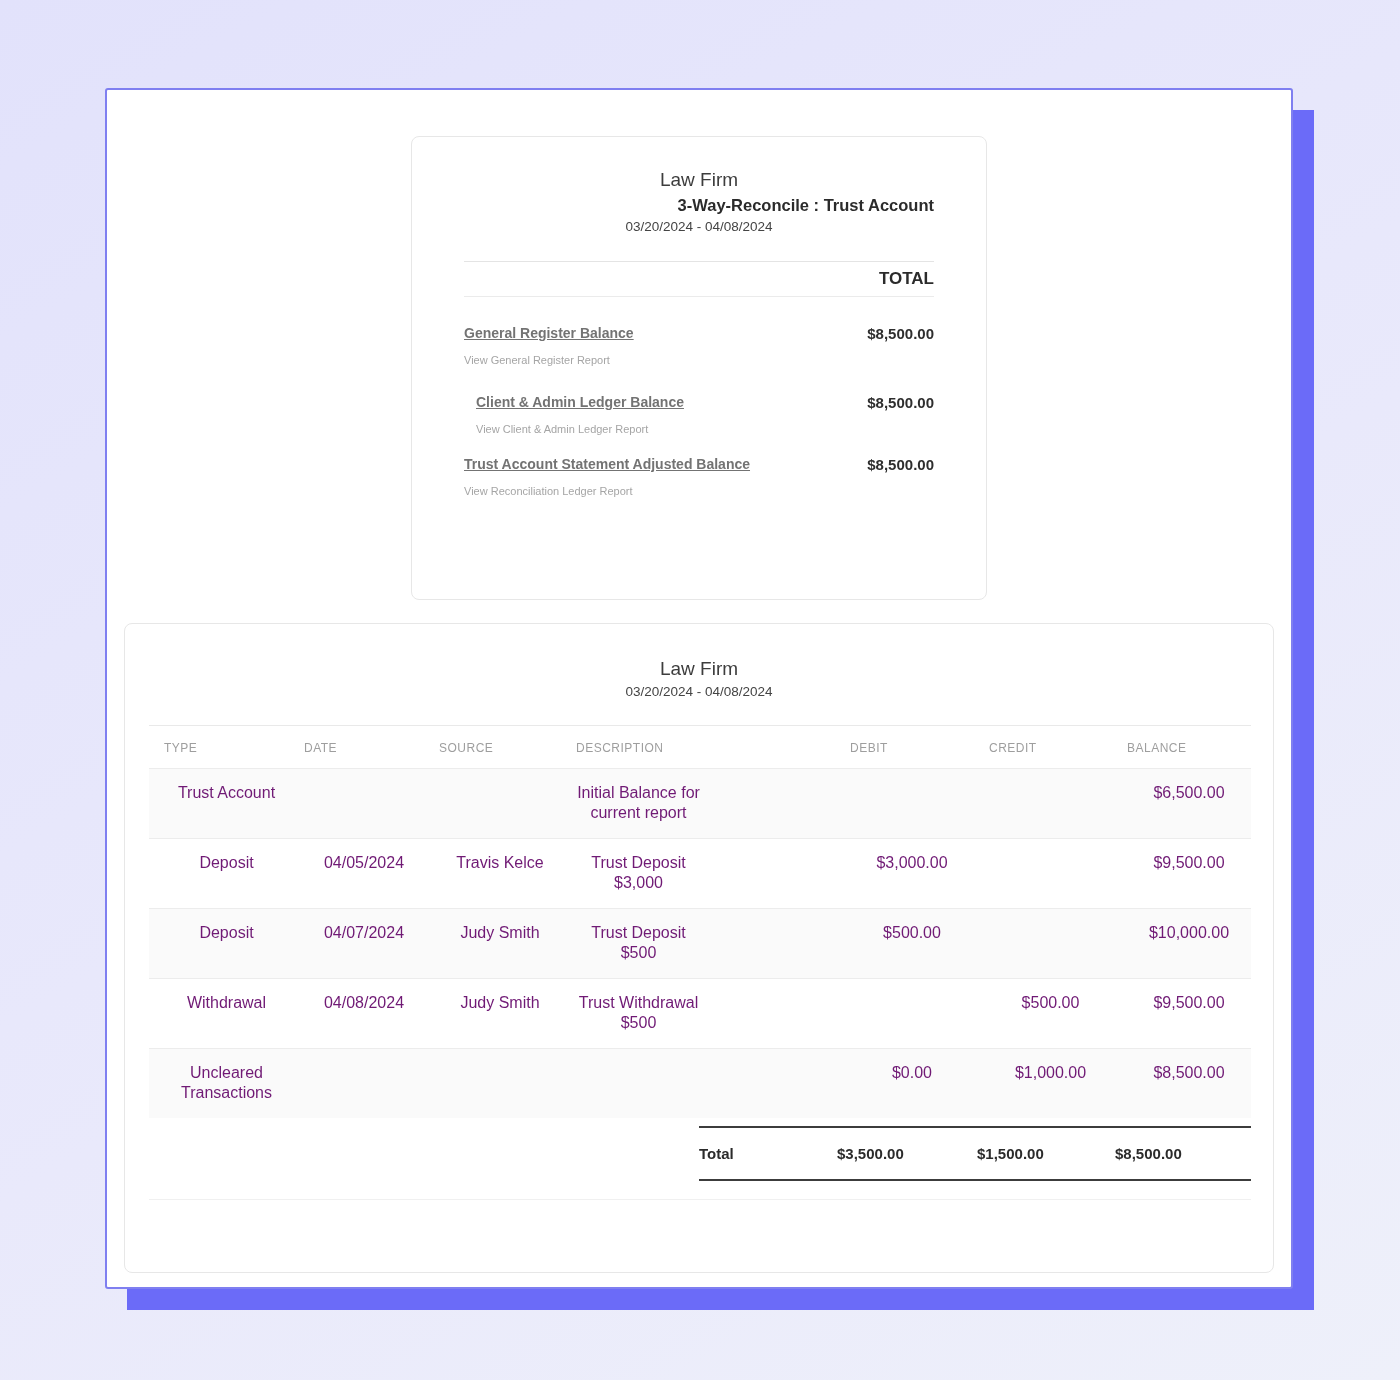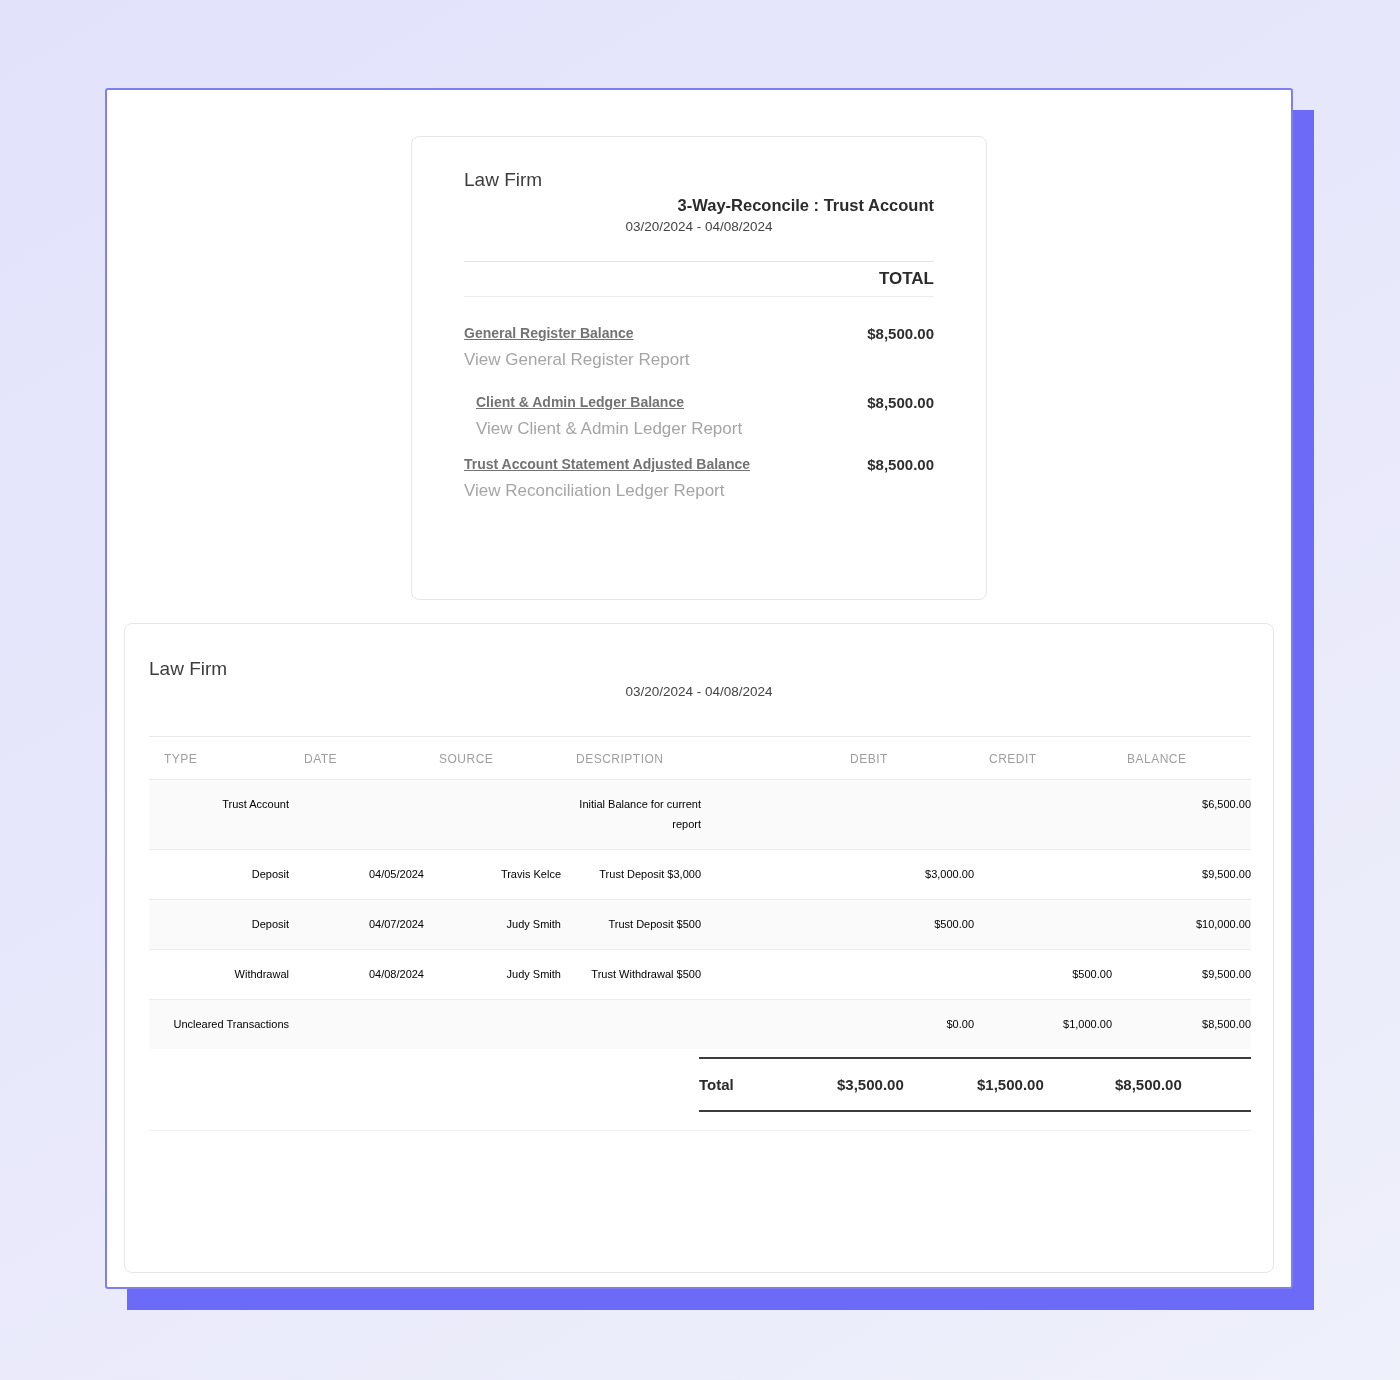--- a/index.html
+++ b/index.html
@@ -17,48 +17,48 @@
     position:absolute; left:105px; top:88px; width:1188px; height:1201px;
     background:#ffffff; border:2px solid #7f7ff0; border-radius:3px;
   }
   
   .reconcile-card {
     position:absolute; left:50%; transform:translateX(-50%); top:46px;
     width:576px; height:464px; background:#fff;
     border:1px solid #e7e7e7; border-radius:8px;
     padding:30px 52px 0 52px; overflow:hidden;
   }
-  .firm-name { font-size:19px; line-height:26px; color:#3d3d3d; font-weight:400; }
+  .firm-name { font-size:19px; line-height:26px; color:#3d3d3d; text-align:center; font-weight:400; }
   .card-title { font-size:16.5px; line-height:24px; color:#2b2b2b; text-align:right; font-weight:700; }
   .date-range { font-size:13.5px; line-height:20px; color:#444444; text-align:center; }
   .rule { border:none; border-top:1px solid #e4e4e4; margin-top:24px; }
   .total-header { font-size:17px; line-height:22px; font-weight:700; color:#2b2b2b; text-align:right; padding:6px 0; }
   .rule2 { border:none; border-top:1px solid #ebebeb; }
   .balance-row { margin-top:26px; }
   .balance-line { display:flex; justify-content:space-between; align-items:flex-start; }
   .balance-label { font-size:14px; line-height:21px; font-weight:700; color:#737373; max-width:300px;text-decoration:underline; }
   .balance-amount { font-size:15px; line-height:21px; font-weight:700; color:#2e2e2e; }
-  .report-link { display:inline-block; margin-top:7px; font-size:17px; line-height:18px; color:#a5a5a5; text-decoration:none; cursor:pointer; }
+  .report-link { display:inline-block; margin-top:7px; font-size:11px; line-height:18px; color:#a5a5a5; text-decoration:none; cursor:pointer; }
   
   .register-card {
     position:absolute; left:17px; top:533px; width:1150px; height:650px;
     background:#fff; border:1px solid #e7e7e7; border-radius:8px;
     padding:32px 24px 0 24px; overflow:hidden;
   }
-  .register-table { width:1102px; border-collapse:collapse; table-layout:fixed; margin-top:34px; }
+  .register-table { width:1102px; border-collapse:collapse; table-layout:fixed; margin-top:23px; }
   .register-table thead tr { border-top:1px solid #e9e9e9; }
   .register-table th {
     font-size:12px; font-weight:400; color:#9e9e9e; letter-spacing:0.5px;
     text-align:left; text-transform:uppercase; padding:15px 0 13px 15px;
   }
   .register-table tbody tr { border-top:1px solid #ececec; }
   .register-table tbody tr.striped { background:#fafafa; }
   .register-table td {
-    font-size:11px; line-height:20px; color:#000000;
-    vertical-align:top; text-align:right; padding:14px 0 15px 15px;
+    font-size:16px; line-height:20px; color:#701a75;
+    vertical-align:top; text-align:center; padding:14px 0 15px 15px;
   }
   .desc-text { display:block; max-width:125px; }
   .total-section { width:552px; margin-left:550px; margin-top:8px; }
   .total-row {
     display:grid; grid-template-columns:138px 140px 138px 136px; align-items:center;
     border-top:2px solid #3c3c3c; border-bottom:2px solid #3c3c3c;
     height:55px;
   }
   .total-row span { font-size:15px; font-weight:700; color:#2b2b2b; }
   .footer-rule { border:none; border-top:1px solid #f0f0f0; margin-top:18px; width:1102px; }

